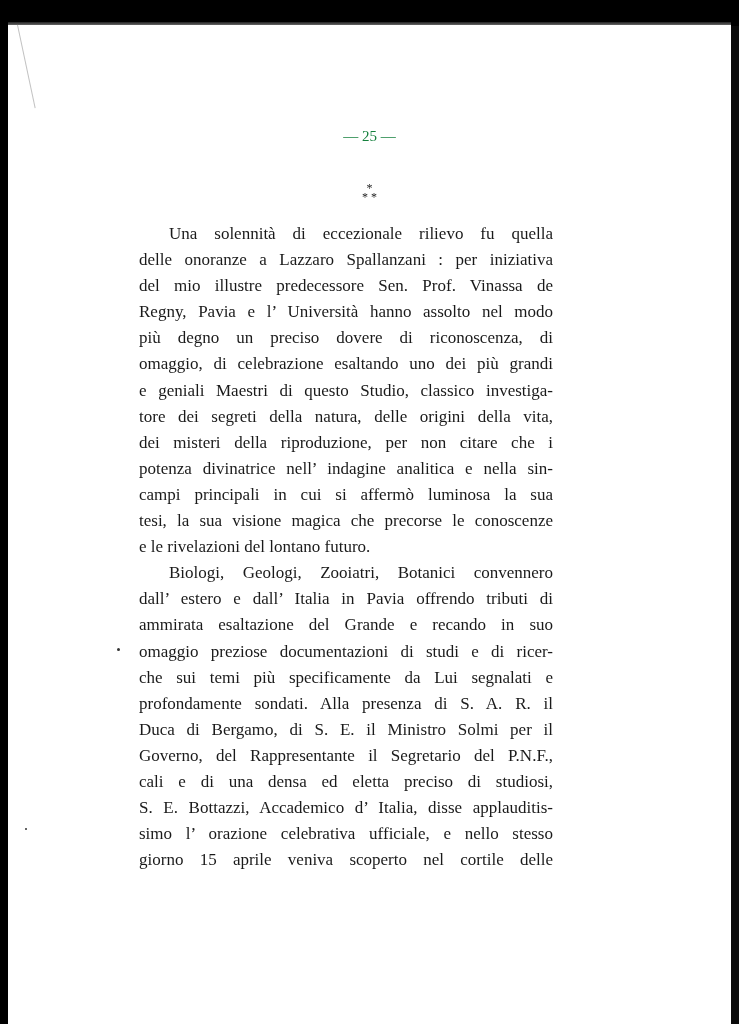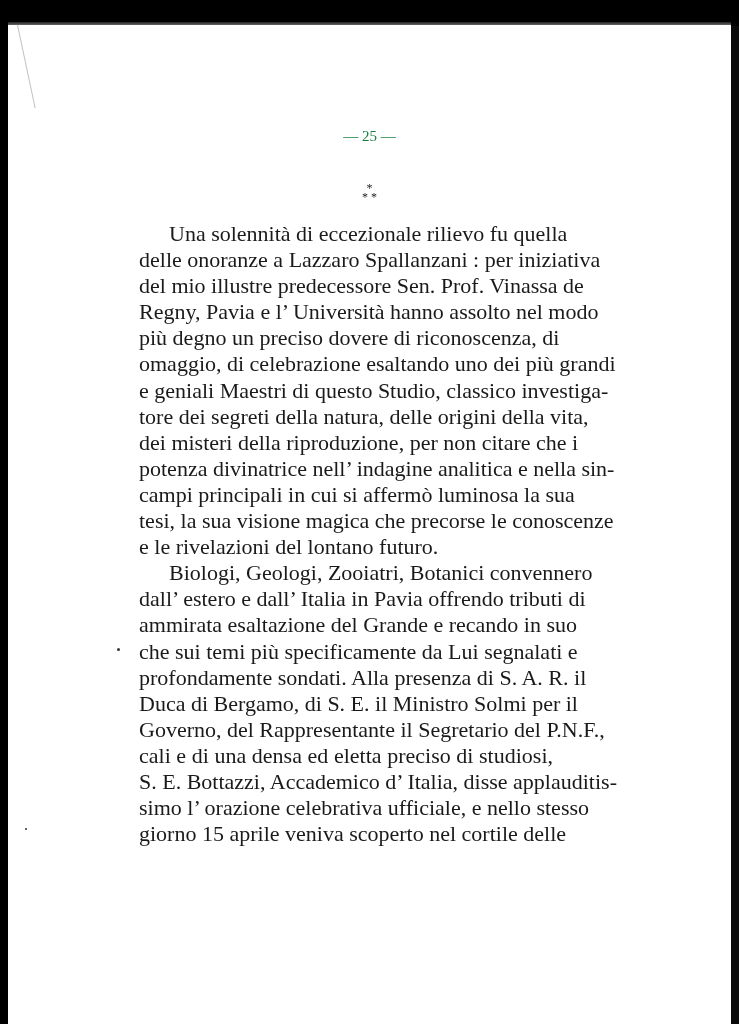--- a/index.html
+++ b/index.html
@@ -27,21 +27,21 @@
     position: absolute; left: 17px; top: 25px; width: 1px; height: 85px;
     background: #999; transform: rotate(-12deg); transform-origin: top left; opacity: .6;
   }
   .folio {
     position: absolute; top: 128px; left: 0; width: 739px; text-align: center;
     font-size: 15px; color: #15803d;
   }
   .stars { position: absolute; top: 184px; left: 0; width: 739px; text-align: center; color: #222; font-size: 12px; line-height: 9px; }
   .text {
     position: absolute; left: 139px; top: 221px; width: 414px;
-    font-size: 22px; line-height: 26.1px; color: #1a1a1a; text-align: justify;
+    font-size: 17px; line-height: 26.1px; color: #1a1a1a; text-align: justify;
   }
   .line { display: block; text-align: justify; text-align-last: justify; white-space: nowrap; }
   .line.last { text-align-last: left; }
   .line.indent { padding-left: 30px; }
   .dot { position: absolute; width: 3px; height: 3px; background: #333; border-radius: 50%; }
 </style>
 </head>
 <body>
 
 <div class="page"></div>
@@ -69,20 +69,21 @@
       <span class="line">dei misteri della riproduzione, per non citare che i</span>
       <span class="line">potenza divinatrice nell’ indagine analitica e nella sin-</span>
       <span class="line">campi principali in cui si affermò luminosa la sua</span>
       <span class="line">tesi, la sua visione magica che precorse le conoscenze</span>
       <span class="line last">e le rivelazioni del lontano futuro.</span>
     </div>
   <div id="p1">
       <span class="line indent">Biologi, Geologi, Zooiatri, Botanici convennero</span>
       <span class="line">dall’ estero e dall’ Italia in Pavia offrendo tributi di</span>
       <span class="line">ammirata esaltazione del Grande e recando in suo</span>
+      <span class="line">omaggio preziose documentazioni di studi e di ricer-</span>
       <span class="line">che sui temi più specificamente da Lui segnalati e</span>
       <span class="line">profondamente sondati. Alla presenza di S. A. R. il</span>
       <span class="line">Duca di Bergamo, di S. E. il Ministro Solmi per il</span>
       <span class="line">Governo, del Rappresentante il Segretario del P.N.F.,</span>
       <span class="line">cali e di una densa ed eletta preciso di studiosi,</span>
       <span class="line">S. E. Bottazzi, Accademico d’ Italia, disse applauditis-</span>
       <span class="line">simo l’ orazione celebrativa ufficiale, e nello stesso</span>
       <span class="line">giorno 15 aprile veniva scoperto nel cortile delle</span>
     </div>
 </div>

